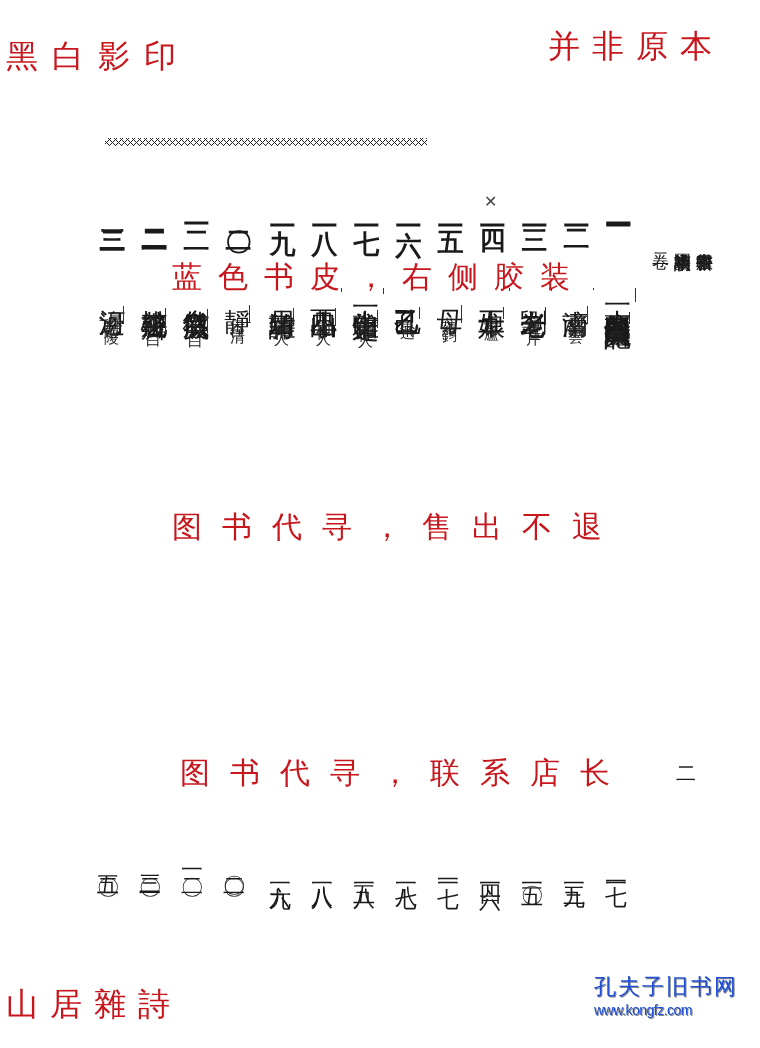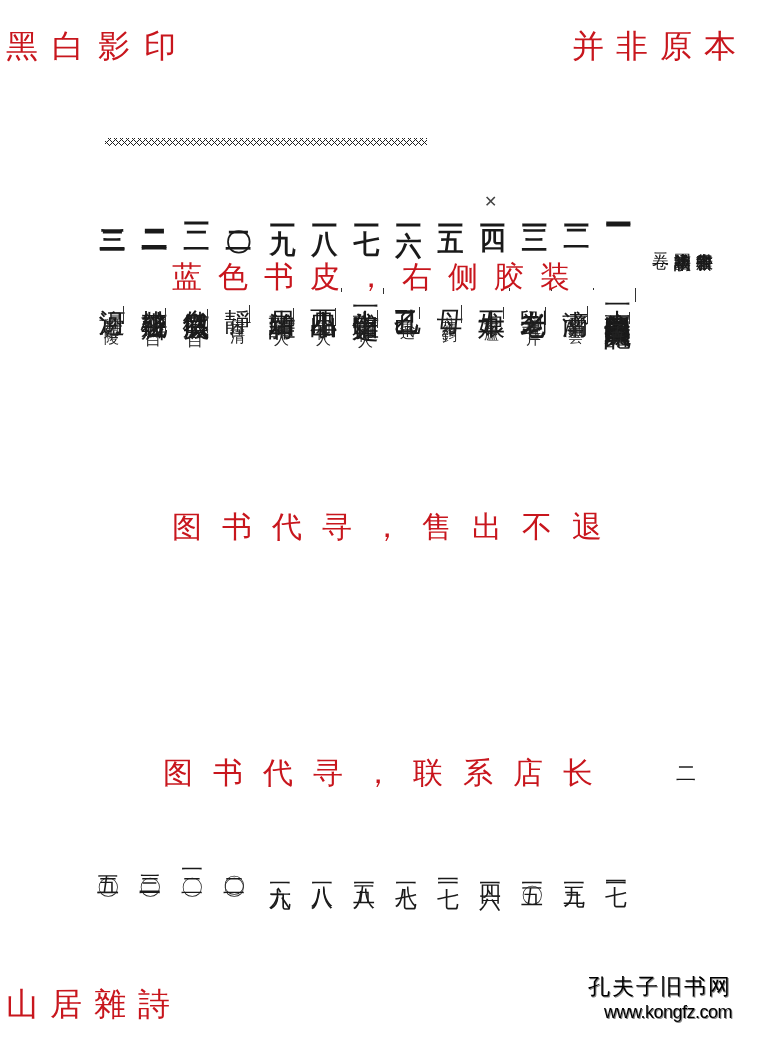--- a/index.html
+++ b/index.html
@@ -47,25 +47,25 @@
   .page-marker {
     position:absolute; left:676px; top:760px; font-size:20px; font-family:"DejaVu Sans", sans-serif;
   }
   .pages { position:absolute; top:872px; }
   .pg {
     position:absolute; writing-mode:vertical-rl; text-orientation:upright;
     font-size:22px; line-height:24px; font-family:"DejaVu Sans", sans-serif; letter-spacing:-2px;
   }
   .mark-x { position:absolute; left:484px; top:192px; font-size:16px; color:#444; }
   .kongfz {
-    position:absolute; right:28px; top:972px; text-align:right; color:#000000;
+    position:absolute; right:22px; top:972px; text-align:left; color:#1d4ed8;
     font-family:"Liberation Sans", sans-serif; text-shadow:1px 1px 0 #888;
   }
   .kongfz .logo { font-size:22px; letter-spacing:2px; }
-  .kongfz .url { font-size:18px; letter-spacing:-0.5px; }
+  .kongfz .url { font-size:14px; letter-spacing:-0.5px; }
 </style>
 </head>
 <body>
 
 <div class="wavy"></div>
 <div class="mark-x">✕</div>
 
 <div class="series">
   <span>新中學教科書</span>
   <span style="height:14px"></span>
@@ -153,23 +153,23 @@
   <div class="pg" style="left:394px;top:0">一七八</div>
   <div class="pg" style="left:352px;top:0">一八五</div>
   <div class="pg" style="left:310px;top:0">一八八</div>
   <div class="pg" style="left:268px;top:0">一九六</div>
   <div class="pg" style="left:222px;top:-10px">二〇〇</div>
   <div class="pg" style="left:180px;top:-10px">二〇一</div>
   <div class="pg" style="left:138px;top:-10px">二〇三</div>
   <div class="pg" style="left:96px;top:-10px">二〇五</div>
 </div>
 
-<div class="stamp" style="left:6px;top:30px">黑白影印</div>
-<div class="stamp" style="left:572px;top:30px;letter-spacing:12px">并非原本</div>
+<div class="stamp" style="left:6px;top:40px">黑白影印</div>
+<div class="stamp" style="left:548px;top:30px;letter-spacing:12px">并非原本</div>
 <div class="stamp big" style="left:165px;top:262px;letter-spacing:16px;background:transparent">蓝色书皮，右侧胶装</div>
 <div class="stamp big" style="left:165px;top:512px;letter-spacing:20px">图书代寻，售出不退</div>
-<div class="stamp big" style="left:156px;top:758px;letter-spacing:20px">图书代寻，联系店长</div>
+<div class="stamp big" style="left:173px;top:758px;letter-spacing:20px">图书代寻，联系店长</div>
 <div class="stamp" style="left:6px;top:988px;letter-spacing:12px">山居雜詩</div>
 
 <div class="kongfz">
   <div class="logo">孔夫子旧书网</div>
   <div class="url">www.kongfz.com</div>
 </div>
 
 </body></html>

